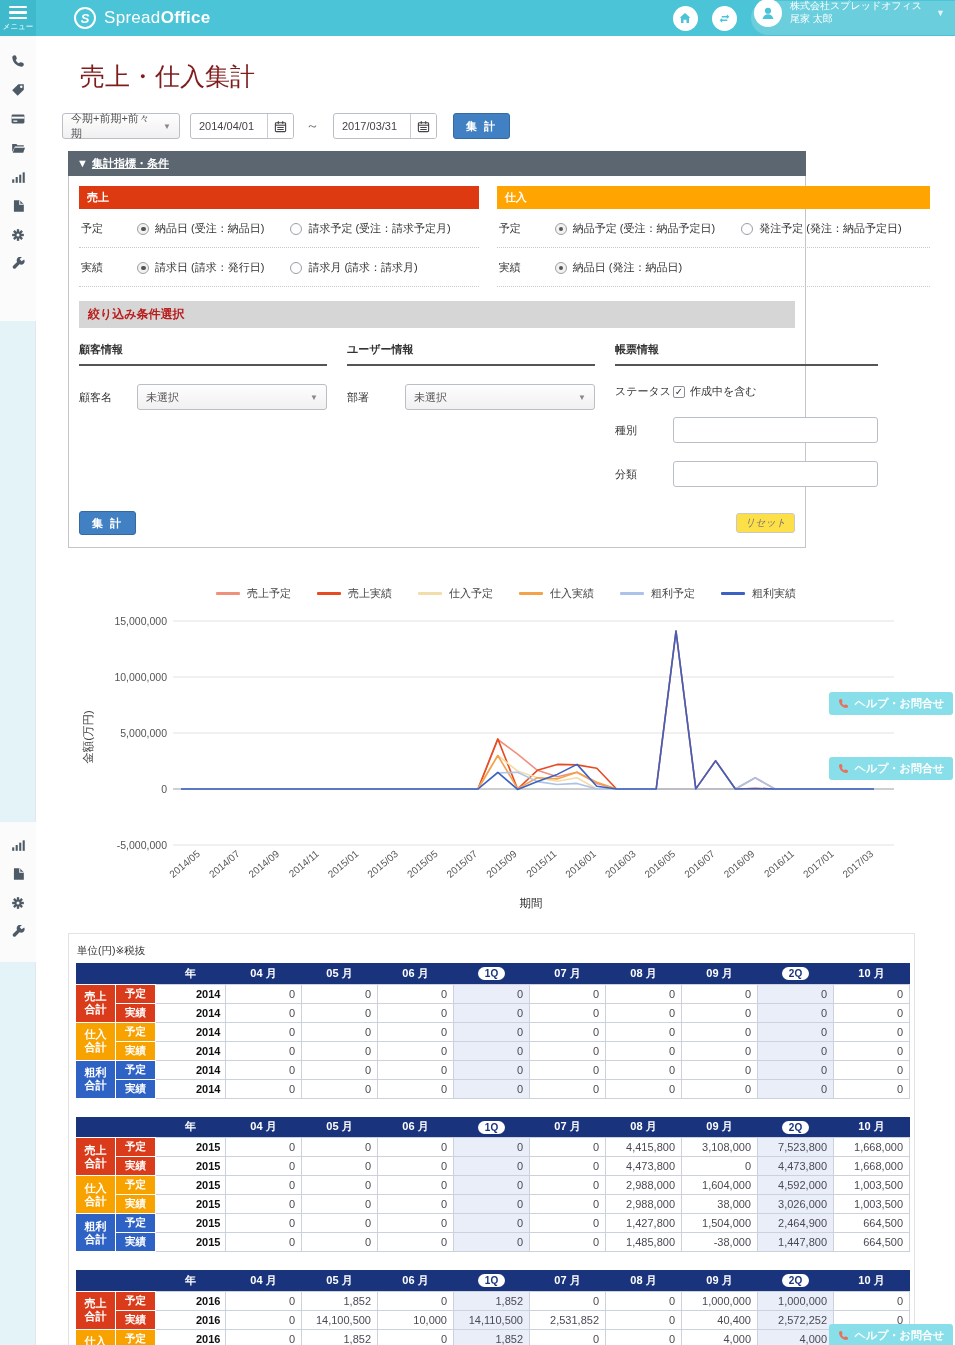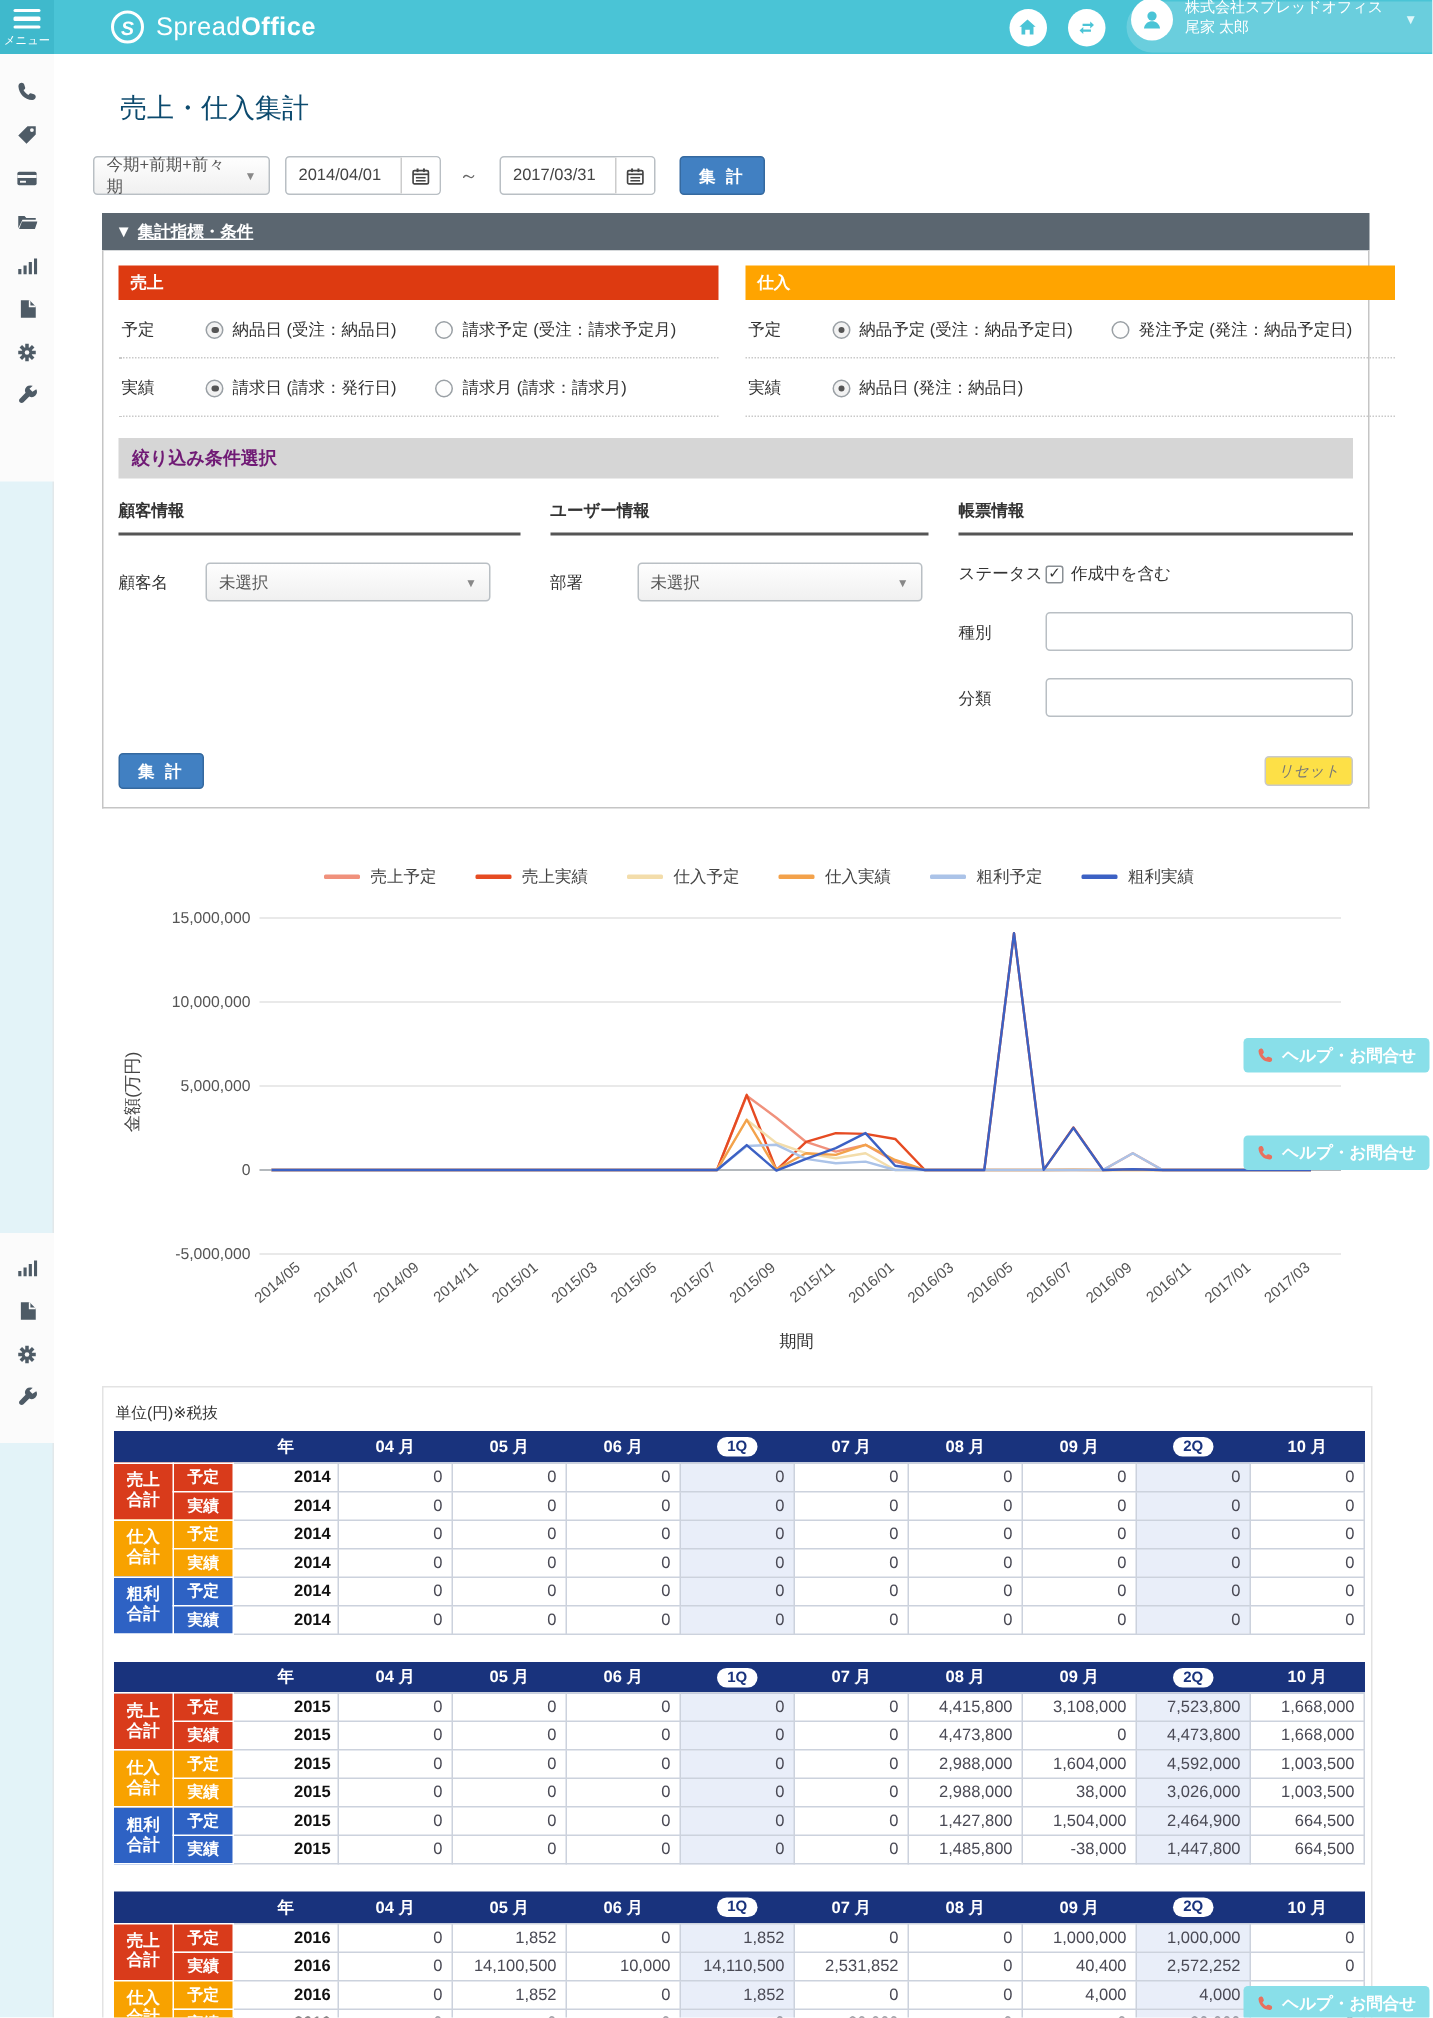--- a/index.html
+++ b/index.html
@@ -26,52 +26,52 @@
   
   #sidebar { position:absolute; left:0; top:36px; width:36px; height:1309px; background:#e3f3f8; z-index:20; border-right:1px solid #e2e8ea; }
   .side-seg { position:absolute; left:0; width:36px; background:#fbfbfb; display:flex; flex-direction:column; align-items:center; }
   #side-seg1 { top:0; height:285px; padding-top:10px; }
   #side-seg2 { top:786px; height:140px; padding-top:8px; }
   .side-icon { width:36px; height:29px; display:flex; align-items:center; justify-content:center; cursor:pointer; }
   .side-icon svg { width:14px; height:14px; fill:#4e5b66; }
 
   
   #main { position:absolute; left:36px; top:36px; width:919px; height:1309px; background:#fff; }
-  #page-title { font-size:18px; font-weight:normal; color:#0c4a6e; margin:24px 0 0 44px; }
+  #page-title { font-size:25px; font-weight:normal; color:#7f1d1d; margin:24px 0 0 44px; }
 
   #toolbar { display:flex; align-items:center; margin:20px 0 0 26px; }
   .sel-box { display:flex; align-items:center; justify-content:space-between; border:1px solid #b9bfc4; border-radius:3px; background:linear-gradient(#fefefe,#f0f0f0); height:26px; padding:0 8px; font-size:11px; color:#555; cursor:pointer; }
   #period-select { width:118px; }
   .sel-caret { font-size:8px; color:#888; margin-left:6px; }
   .date-box { display:flex; align-items:center; border:1px solid #b9bfc4; border-radius:3px; background:#fff; height:26px; margin-left:10px; overflow:hidden; }
   .date-text { font-size:11px; color:#444; padding:0 8px; width:76px; }
   .cal-btn { width:26px; height:26px; border-left:1px solid #ccc; display:flex; align-items:center; justify-content:center; background:#fff; cursor:pointer; }
   #tilde { color:#666; font-size:13px; margin:0 4px 0 12px; }
   .btn-blue { background:#4180c2; color:#fff; font-size:11px; font-weight:bold; border:1px solid #35699f; border-radius:3px; height:24px; padding:0 12px; letter-spacing:2px; cursor:pointer; display:inline-flex; align-items:center; }
   #toolbar .btn-blue { margin-left:16px; height:26px; }
 
   
-  #panel { margin:12px 0 0 32px; width:845px; }
+  #panel { margin:12px 0 0 32px; width:738px; }
   #panel-header { background:#5b6670; color:#fff; font-size:11px; font-weight:bold; padding:5px 9px; cursor:pointer; }
   #panel-header .ttl { text-decoration:underline; margin-left:4px; }
   #panel-body { border:1px solid #c5c5c5; border-top:none; padding:10px 10px 12px 10px; background:#fff; }
   #boxes { display:flex; gap:18px; }
   .cond-box { flex:1 1 0; }
   .box-head { color:#fff; font-size:11px; font-weight:bold; padding:4px 8px; }
   .box-head.red { background:#dd3a11; }
   .box-head.orange { background:#ffa400; }
   .cond-row { display:flex; align-items:center; padding:12px 2px 11px 2px; border-bottom:1px dotted #c9c9c9; font-size:11px; color:#333; }
   .cond-label { width:56px; }
   .radio-item { display:flex; align-items:center; margin-right:26px; }
   .radio { width:12px; height:12px; border:1px solid #9aa0a5; border-radius:50%; background:#fdfdfd; position:relative; display:inline-block; flex:0 0 auto; cursor:pointer; }
   .radio.checked { background:#f2f2f2; }
   .radio.checked::after { content:""; position:absolute; left:3px; top:3px; width:4.5px; height:4.5px; border-radius:50%; background:#555; }
   .radio-text { margin-left:6px; white-space:nowrap; }
 
-  #narrow-bar { background:#d6d6d6; color:#701a75; font-size:12px; font-weight:bold; padding:5px 9px; margin-top:14px; }
+  #narrow-bar { background:#d6d6d6; color:#b91c1c; font-size:12px; font-weight:bold; padding:5px 9px; margin-top:14px; }
   #narrow-cols { display:flex; margin-top:14px; }
   .n-col-head { font-size:11px; font-weight:bold; color:#333; padding-bottom:7px; border-bottom:2px solid #555; }
   .n-field { display:flex; align-items:center; margin-top:18px; font-size:11px; color:#333; }
   .n-label { width:58px; flex:0 0 auto; }
   .n-select { width:190px; }
   #col-customer { width:298px; padding-right:20px; }
   #col-user { width:282px; padding-right:20px; }
   #col-doc { flex:1 1 auto; }
   .checkbox { width:12px; height:12px; border:1px solid #8a9095; background:#fff; display:inline-flex; align-items:center; justify-content:center; font-size:10px; color:#333; border-radius:2px; cursor:pointer; }
   .chk-text { margin-left:5px; }

